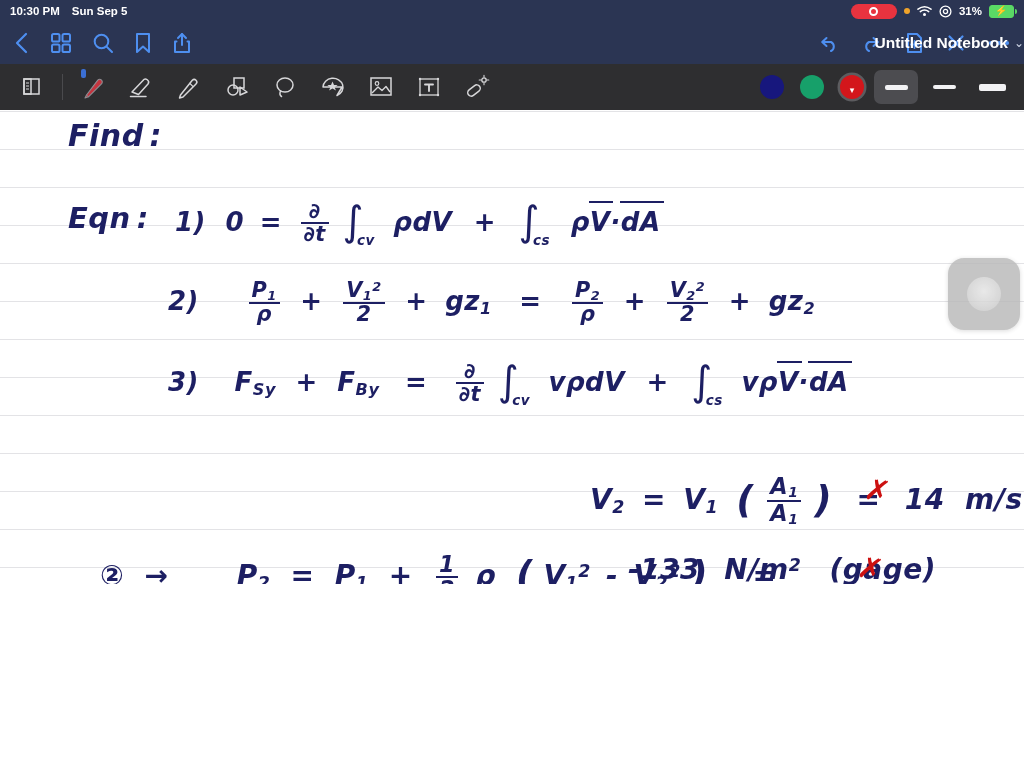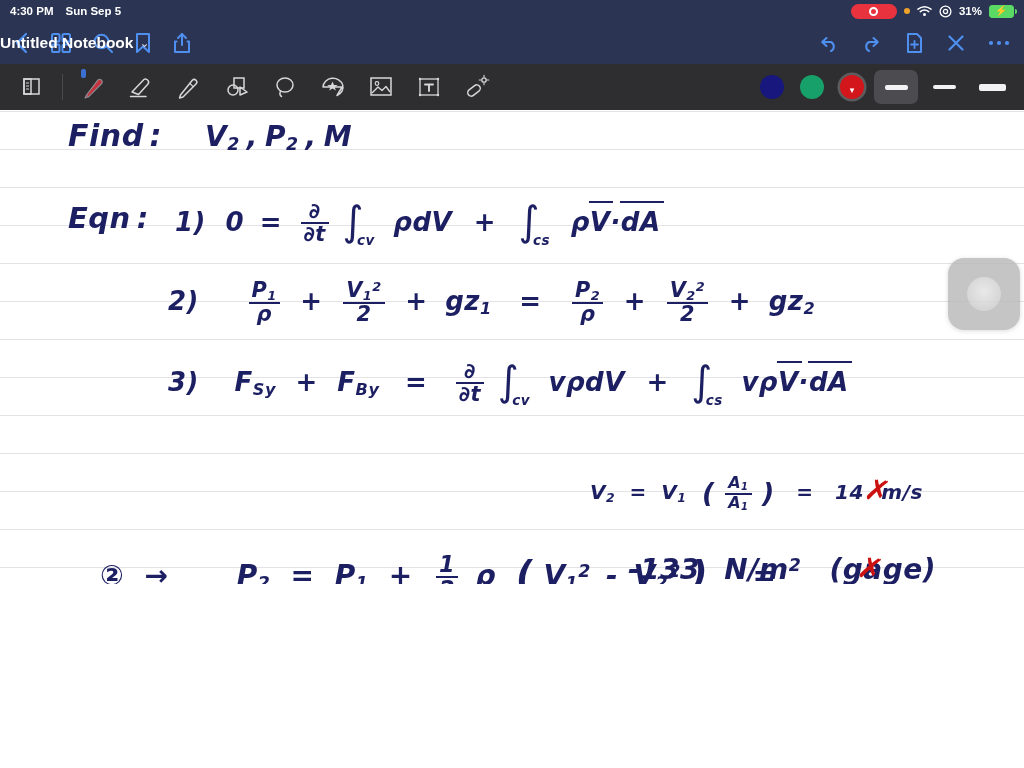--- a/index.html
+++ b/index.html
@@ -42,21 +42,21 @@
 
   
   .navbar{
     position:absolute;top:22px;left:0;width:1024px;height:42px;
     background:#2b3553;
     display:flex;align-items:center;box-sizing:border-box;padding:0 14px;
   }
   .nav-left{display:flex;align-items:center;gap:20px;}
   .nav-right{display:flex;align-items:center;gap:22px;margin-left:auto;}
   .nav-title{
-    position:absolute;left:0;right:0;text-align:left;
+    position:absolute;left:0;right:0;text-align:right;
     color:#ffffff;font-size:15.5px;font-weight:bold;
     pointer-events:none;
   }
   .nav-title span.t{pointer-events:auto;}
   .chev-dn{
     display:inline-block;margin-left:6px;font-weight:normal;font-size:12px;
     color:#cfd6e6;vertical-align:1px;
   }
   .nav-icon{color:#4e8ff0;display:flex;align-items:center;justify-content:center;cursor:pointer;}
 
@@ -149,21 +149,21 @@
     background:radial-gradient(circle at 50% 42%, #e4e4e4 0%, #cdcdcd 70%, #c3c3c3 100%);
   }
 </style>
 </head>
 <body>
 
 <div class="app">
 
   <div class="statusbar">
     <div class="sb-left">
-      <span>4:30 PM</span>
+      <span>10:30 PM</span>
       <span>Sun Sep 5</span>
     </div>
     <div class="sb-right">
       <span class="rec-pill">
         <span class="rec-ring"></span>
       </span>
       <span class="dot-orange"></span>
       <svg class="wifi" width="15" height="12" viewBox="0 0 15 12">
         <path d="M1 4.2 Q7.5 -0.6 14 4.2" stroke="#ffffff" stroke-width="1.5" fill="none" stroke-linecap="round"></path>
         <path d="M3.3 6.6 Q7.5 3.3 11.7 6.6" stroke="#ffffff" stroke-width="1.5" fill="none" stroke-linecap="round"></path>
@@ -384,23 +384,20 @@
       <div class="rule" style="top:571px"></div>
       <div class="rule" style="top:609px"></div>
       <div class="rule" style="top:647px"></div>
     </div>
 
     <div class="ink">
 
       <div class="hw" style="left:68px;top:8px;font-size:30px;">
         <span>Find</span><span style="margin-left:6px">:</span>
       </div>
-      <div class="hw" style="left:205px;top:10px;font-size:28px;">
-        <span>V</span><sub>2</sub><span style="margin:0 7px">,</span><span>P</span><sub>2</sub><span style="margin:0 7px">,</span><span>M</span>
-      </div>
 
       <div class="hw" style="left:68px;top:91px;font-size:29px;">
         <span>Eqn</span><span style="margin-left:6px">:</span>
       </div>
       <div class="hw" style="left:175px;top:88px;font-size:26px;">
         <span>1)</span>
         <span style="margin-left:10px">0</span>
         <span style="margin:0 6px">=</span>
         <span class="frac">
           <span class="n">∂</span>
@@ -450,21 +447,21 @@
           <span class="n">∂</span>
           <span class="d">∂t</span>
         </span>
         <span class="intg">∫</span><span class="lim">cv</span>
         <span style="margin-left:6px">v</span><span>ρ</span><span>dV</span>
         <span style="margin:0 12px">+</span>
         <span class="intg">∫</span><span class="lim">cs</span>
         <span style="margin-left:6px">v</span><span>ρ</span><span class="vec">V</span><span>·</span><span class="vec">dA</span>
       </div>
 
-      <div class="hw" style="left:590px;top:365px;font-size:20px;">
+      <div class="hw" style="left:590px;top:365px;font-size:28px;">
         <span>V</span><sub>2</sub>
         <span style="margin:0 7px">=</span>
         <span>V</span><sub>1</sub>
         <span style="margin-left:8px;font-size:1.35em;vertical-align:-3px">(</span>
         <span class="frac">
           <span class="n"><span>A</span><sub>1</sub></span>
           <span class="d"><span>A</span><sub>1</sub></span>
         </span>
         <span style="font-size:1.35em;vertical-align:-3px">)</span>
         <span style="margin:0 14px">=</span>

